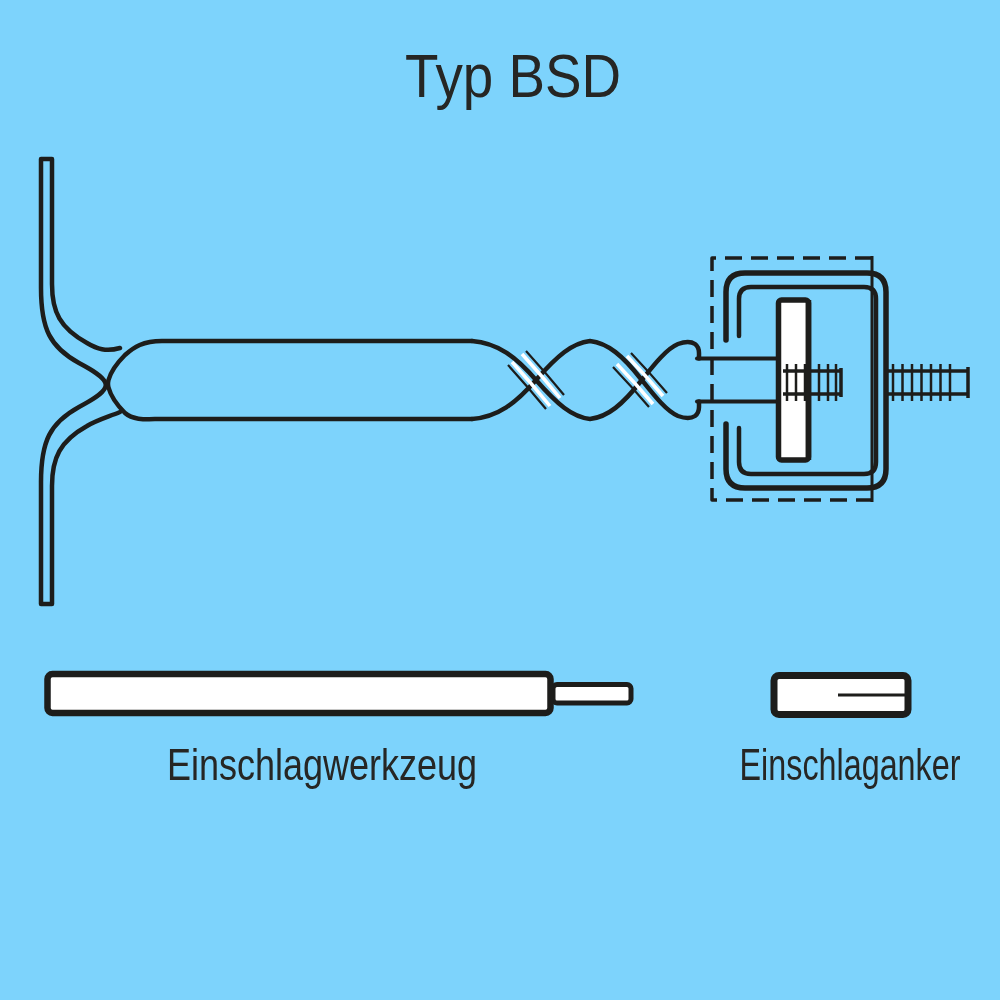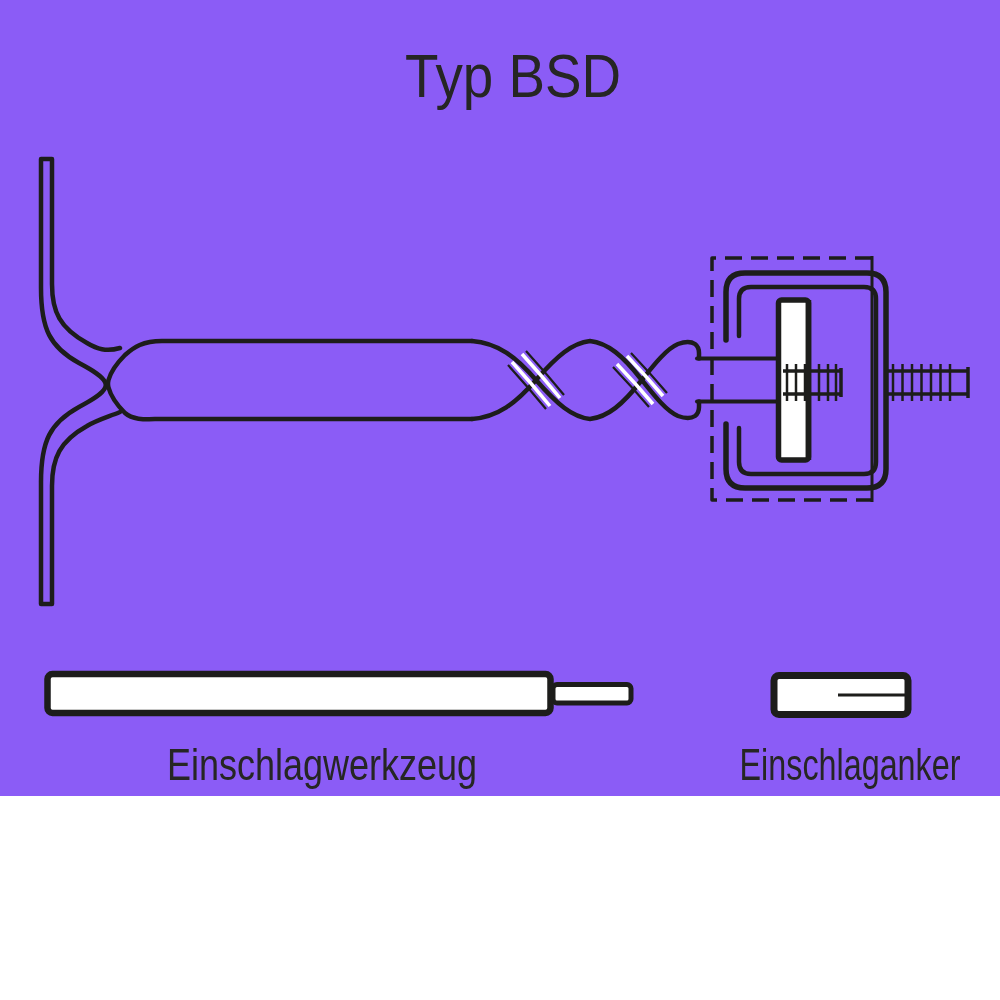--- a/index.html
+++ b/index.html
@@ -6,22 +6,22 @@
     margin: 0;
     padding: 0;
     width: 1000px;
     height: 1000px;
     background: #ffffff;
     font-family: "Liberation Sans", sans-serif;
   }
   .stage {
     position: relative;
     width: 1000px;
-    height: 796px;
-    background: #8b5cf6;
+    height: 1000px;
+    background: #7dd3fc;
     overflow: hidden;
     text-decoration: underline;
   }
   svg { display: block; }
   text {
     font-family: "Liberation Sans", sans-serif;
     font-weight: 400;
   }
 </style>
 </head>

